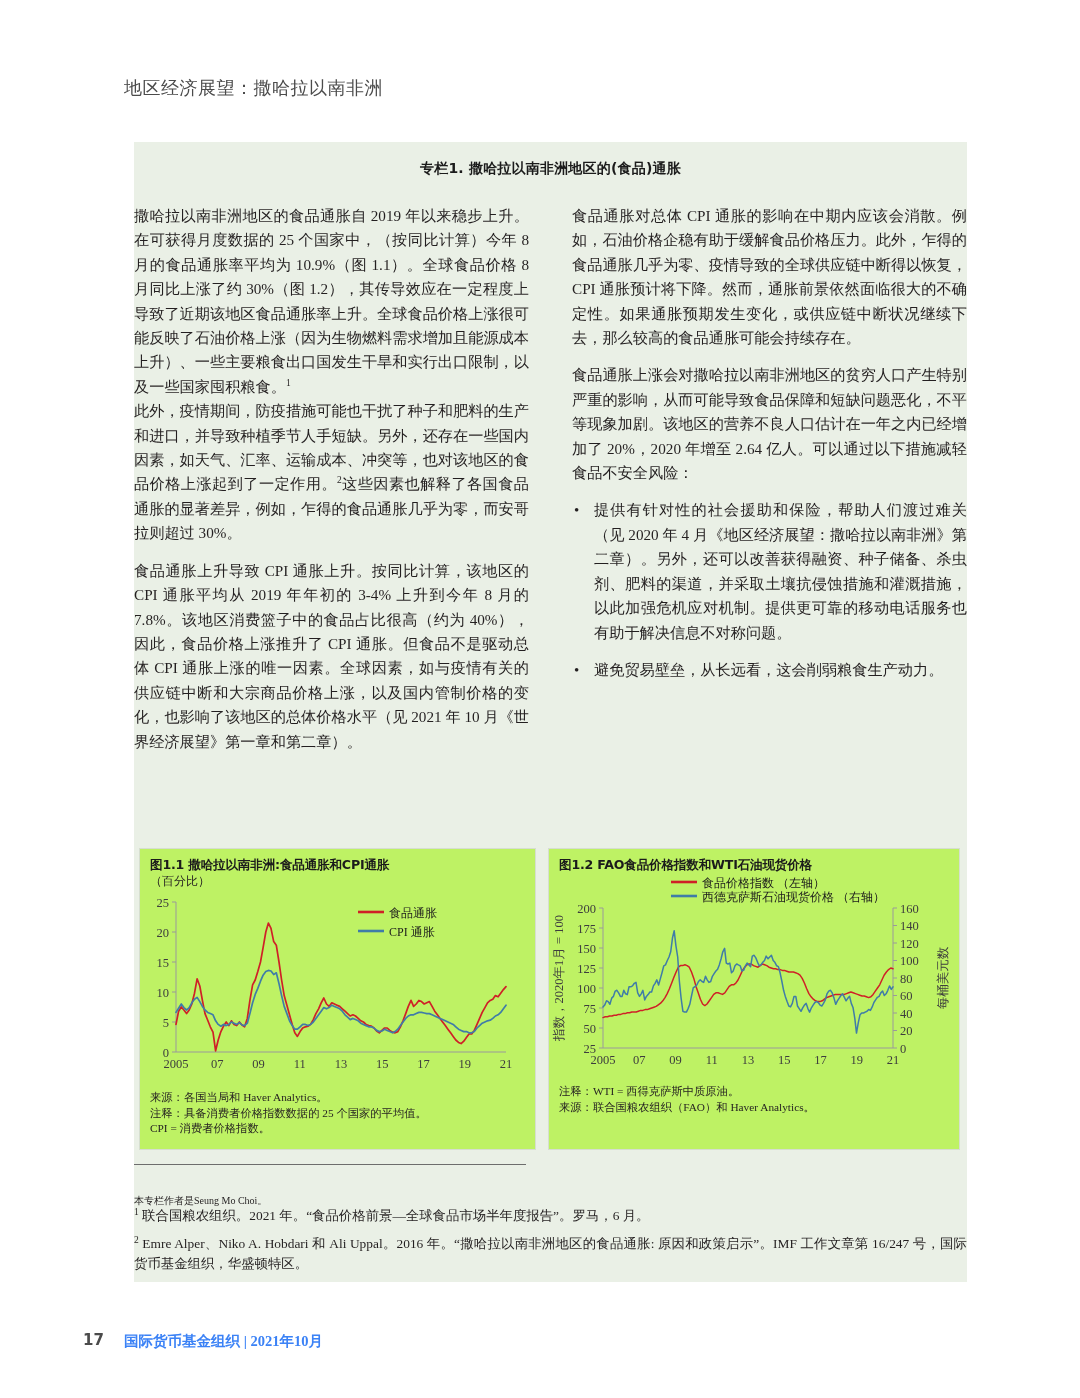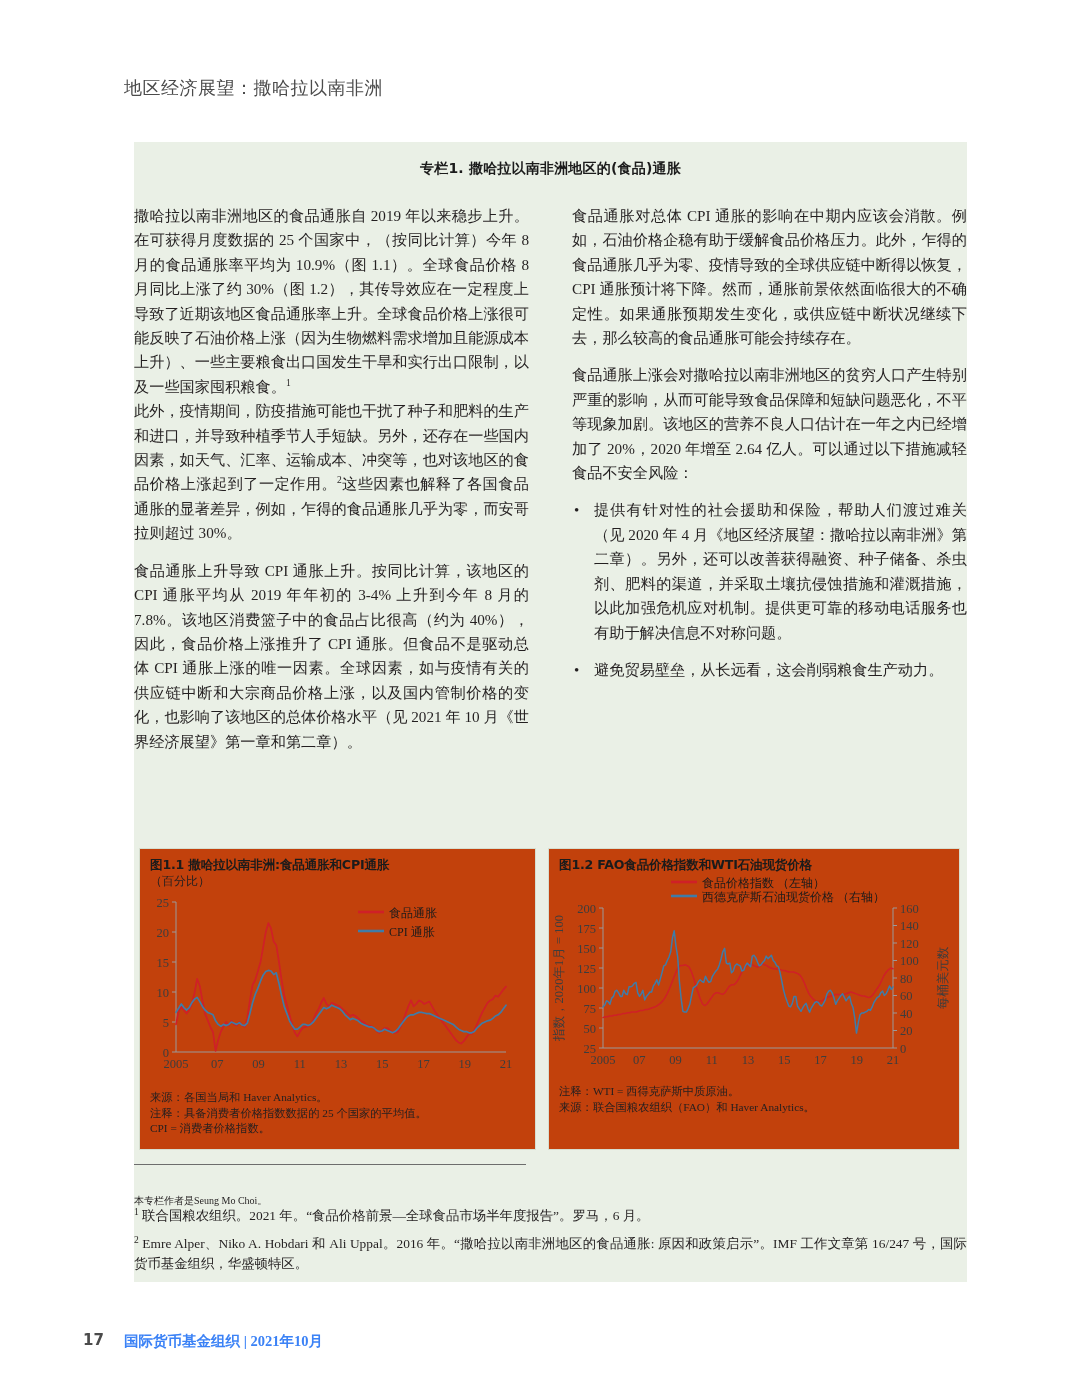--- a/index.html
+++ b/index.html
@@ -43,21 +43,21 @@
     padding-left:22px;position:relative;text-indent:0;
   }
   .col p.bullet .dot{
     position:absolute;left:2px;top:0;font-size:15px;
   }
   sup{font-size:9.5px;vertical-align:super;line-height:0;}
 
   
   .charts{position:absolute;left:0;top:706px;width:833px;}
   .chart-card{
-    position:absolute;top:0;background:#c2410c;
+    position:absolute;top:0;background:#bef264;
     border:1px solid #d6ded0;
   }
   .chart-card.c1{left:5px;width:395px;height:300px;}
   .chart-card.c2{left:414px;width:410px;height:300px;}
   .ch-title{
     font-family:"DejaVu Sans","Liberation Sans",sans-serif;
     font-weight:bold;font-size:12.6px;color:#1b1b1b;
     margin:8px 0 0 10px;line-height:15px;letter-spacing:-.2px;
   }
   .ch-sub{

